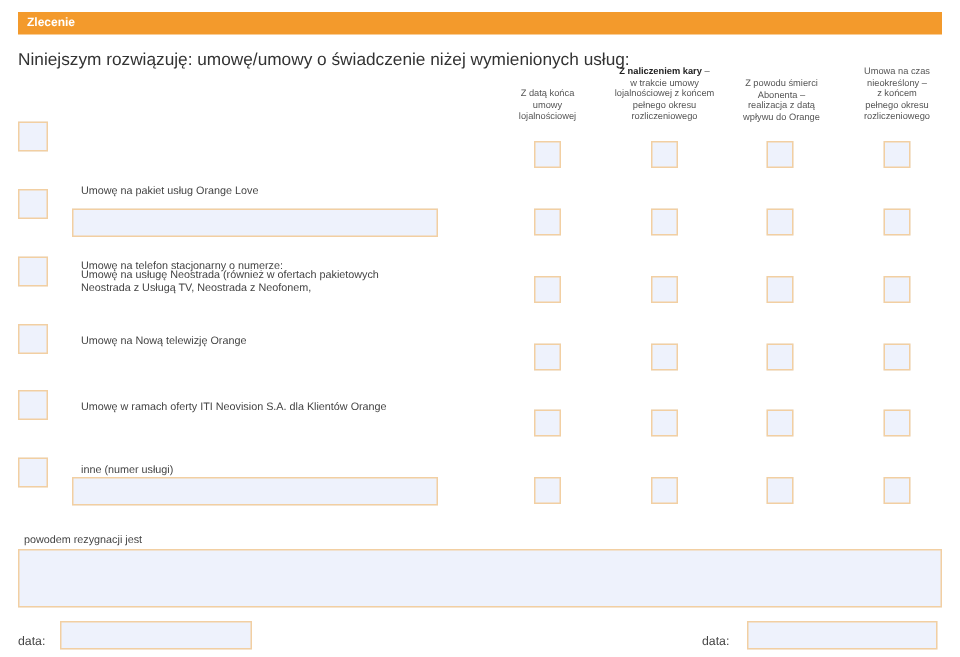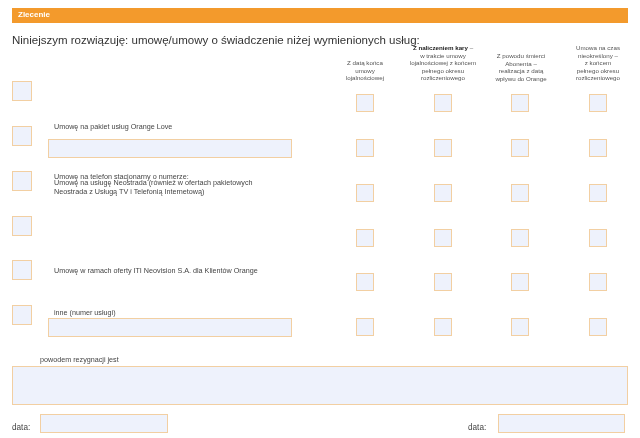--- a/index.html
+++ b/index.html
@@ -89,29 +89,30 @@
 <div class="abs label" style="left:54px; top:129px;margin-top:43px;">Umowę na telefon stacjonarny o numerze:</div>
 <div class="abs field" style="left:48px; top:139px; width:244px; height:19px;"></div>
 <div class="abs cb" style="left:356px; top:139px;"></div>
 <div class="abs cb" style="left:434px; top:139px;"></div>
 <div class="abs cb" style="left:511px; top:139px;"></div>
 <div class="abs cb" style="left:589px; top:139px;"></div>
 
 <div class="abs cb cb-left" style="left:12px; top:171px;"></div>
 <div class="abs label" style="left:54px; top:178px;">
   <div>Umowę na usługę Neostrada (również w ofertach pakietowych</div>
-  <div>Neostrada z Usługą TV i Telefonią Internetową)</div>
+  <div>Neostrada z Usługą TV, Neostrada z Neofonem,</div>
 </div>
 <div class="abs cb" style="left:356px; top:184px;"></div>
 <div class="abs cb" style="left:434px; top:184px;"></div>
 <div class="abs cb" style="left:511px; top:184px;"></div>
 <div class="abs cb" style="left:589px; top:184px;"></div>
 
 <div class="abs cb cb-left" style="left:12px; top:216px;"></div>
 <div class="abs label" style="left:54px; top:222px;">
+  <div>Umowę na Nową telewizję Orange</div>
 </div>
 <div class="abs cb" style="left:356px; top:229px;"></div>
 <div class="abs cb" style="left:434px; top:229px;"></div>
 <div class="abs cb" style="left:511px; top:229px;"></div>
 <div class="abs cb" style="left:589px; top:229px;"></div>
 
 <div class="abs cb cb-left" style="left:12px; top:260px;"></div>
 <div class="abs label" style="left:54px; top:266px;">
   <div>Umowę w ramach oferty ITI Neovision S.A. dla Klientów Orange</div>
 </div>
@@ -121,19 +122,19 @@
 <div class="abs cb" style="left:589px; top:273px;"></div>
 
 <div class="abs cb cb-left" style="left:12px; top:305px;"></div>
 <div class="abs label" style="left:54px; top:308px;">inne (numer usługi)</div>
 <div class="abs field" style="left:48px; top:318px; width:244px; height:19px;"></div>
 <div class="abs cb" style="left:356px; top:318px;"></div>
 <div class="abs cb" style="left:434px; top:318px;"></div>
 <div class="abs cb" style="left:511px; top:318px;"></div>
 <div class="abs cb" style="left:589px; top:318px;"></div>
 
-<div class="abs small-label" style="left:16px; top:355px;margin-left:24px;">powodem rezygnacji jest</div>
+<div class="abs small-label" style="left:16px; top:355px;">powodem rezygnacji jest</div>
 <div class="abs field" style="left:12px; top:366px; width:616px; height:39px;"></div>
 
 <div class="abs date-label" style="left:12px; top:423px;">data:</div>
 <div class="abs field" style="left:40px; top:414px; width:128px; height:19px;"></div>
 <div class="abs date-label" style="left:468px; top:423px;">data:</div>
 <div class="abs field" style="left:498px; top:414px; width:127px; height:19px;"></div>
 
 </body></html>

